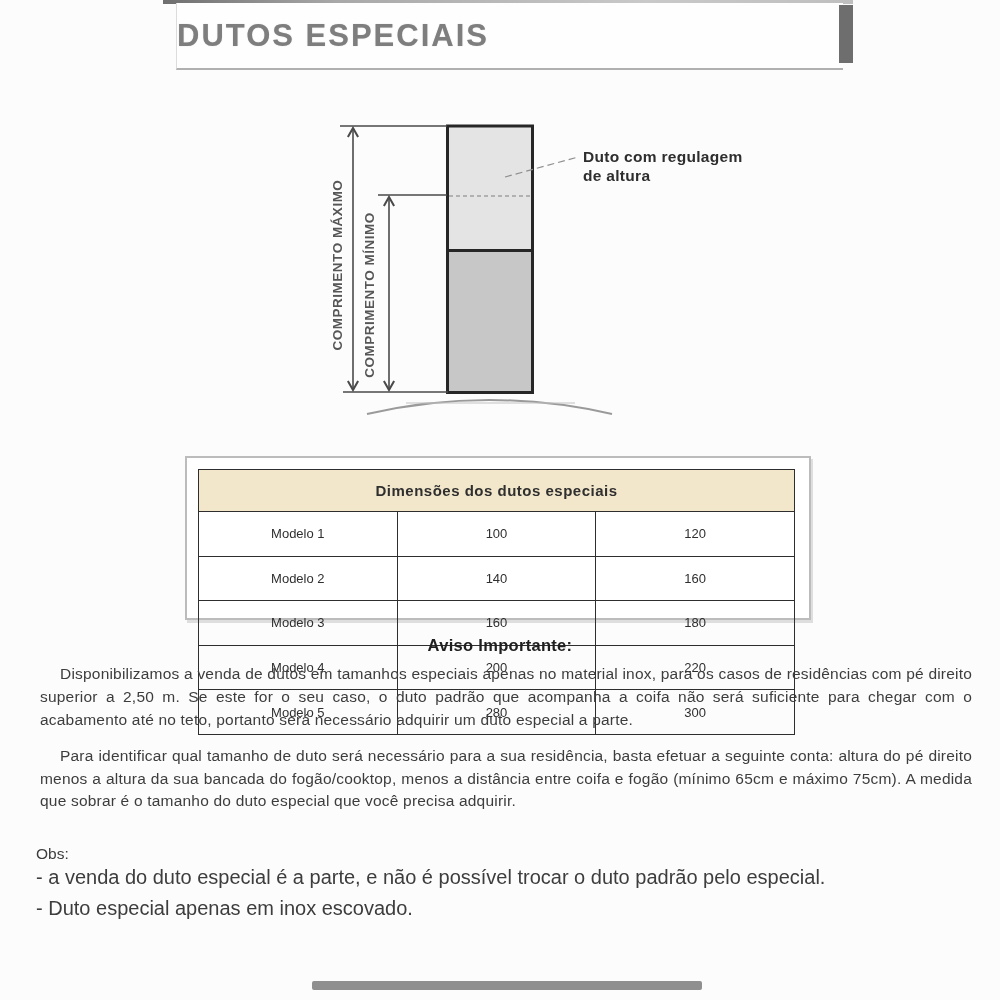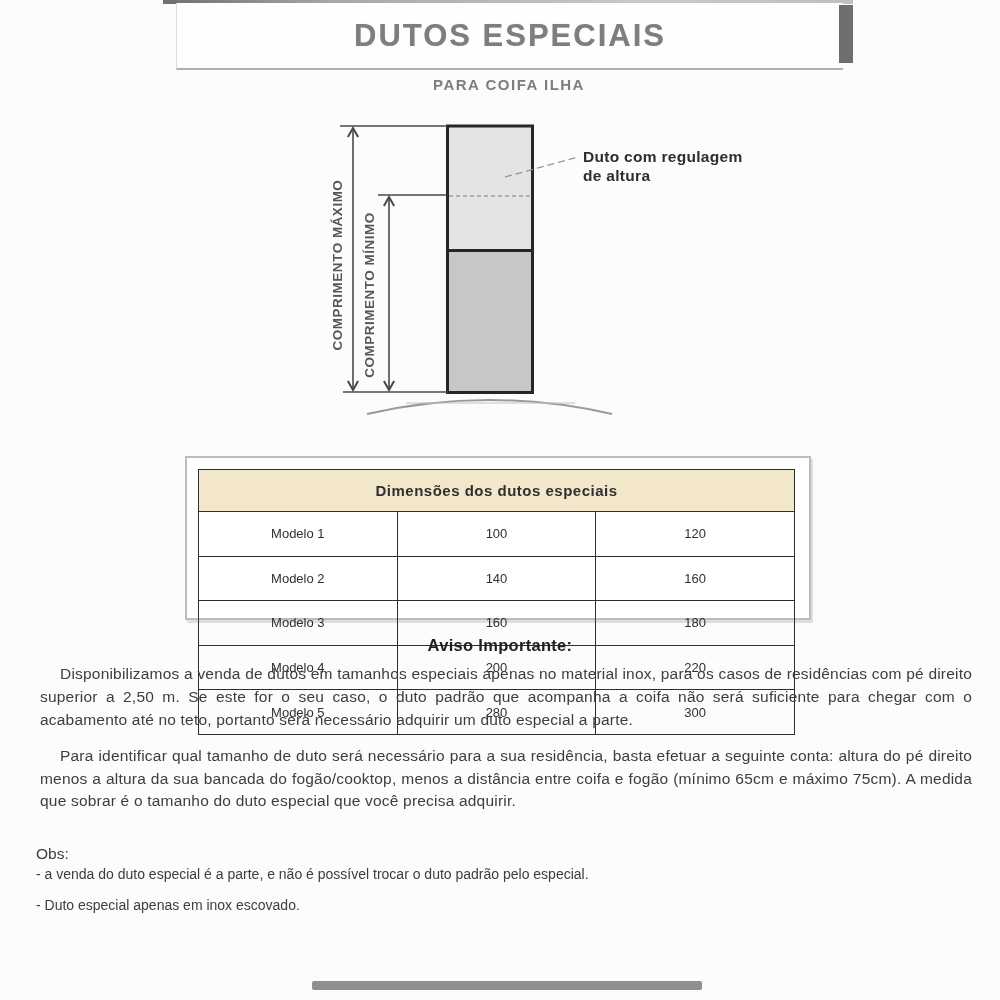--- a/index.html
+++ b/index.html
@@ -7,21 +7,21 @@
     position:relative;width:1000px;height:1000px;overflow:hidden;
     background:#fcfcfc;
     font-family:"Liberation Sans", sans-serif;
     color:#3d3d3d;
   }
   
   .hdr-topline{position:absolute;left:163px;top:0;width:690px;height:4px;
     background:linear-gradient(90deg,#6f6f6f 0%,#a8a8a8 25%,#c9c9c9 70%,#bfbfbf 100%);}
   .hdr-box{position:absolute;left:176px;top:3px;width:666px;height:65px;
     background:#fefefe;border-bottom:2px solid #b0b0b0;border-left:1px solid #dcdcdc;
-    display:flex;align-items:center;justify-content:center;}
+    display:flex;align-items:center;justify-content:flex-start;}
   .hdr-title{font-size:31px;font-weight:700;letter-spacing:2px;color:#7e7e7e;
     text-shadow:0 0 1px rgba(120,120,120,.4);}
   .hdr-rightbar{position:absolute;left:839px;top:5px;width:14px;height:58px;background:#6e6e6e;}
   .hdr-subtitle{position:absolute;left:176px;top:76px;width:666px;text-align:center;
     font-size:15px;font-weight:700;letter-spacing:1.5px;color:#7d7d7d;}
   
   .diagram{position:absolute;left:320px;top:110px;width:480px;height:335px;}
   .callout{position:absolute;left:583px;top:147px;font-size:15.5px;font-weight:700;
     color:#2e2e2e;line-height:19px;letter-spacing:.3px;}
   
@@ -35,38 +35,37 @@
   td.t-colhead{font-size:13px;font-weight:700;height:21px;}
   td.t-cell{font-size:13px;height:19.6px;}
   
   .aviso{position:absolute;left:0;top:636px;width:1000px;text-align:center;
     font-size:16.5px;font-weight:700;color:#1f1f1f;letter-spacing:.3px;}
   .para{position:absolute;left:40px;width:932px;font-size:15.5px;line-height:23px;
     text-align:justify;text-indent:20px;color:#3d3d3d;letter-spacing:.2px;}
   #p1{top:662px;}
   #p2{top:745px;line-height:22.5px;}
   .obs-label{position:absolute;left:36px;top:845px;font-size:15.5px;color:#3d3d3d;}
-  .obs-item{position:absolute;left:36px;font-size:14px;color:#3d3d3d;}
+  .obs-item{position:absolute;left:36px;font-size:20px;color:#3d3d3d;}
   #obs1{top:866px;}
   #obs2{top:897px;}
   
   .bottom-bar{position:absolute;left:312px;top:981px;width:390px;height:9px;
     background:#8f8f8f;border-radius:2px;}
 </style>
 </head>
 <body>
 
 <div id="page">
 
   <div class="hdr-topline"></div>
   <div class="hdr-box">
     <div class="hdr-title">DUTOS ESPECIAIS</div>
   </div>
   <div class="hdr-rightbar"></div>
-  <div class="hdr-subtitle">PARA COIFA ILHA</div>
 
   <svg class="diagram" viewBox="0 0 480 335" width="480" height="335" xmlns="http://www.w3.org/2000/svg">
     <defs>
       <marker id="ah" viewBox="0 0 10 10" refX="8.5" refY="5" markerWidth="8" markerHeight="8" orient="auto-start-reverse">
         <path d="M1.5,1 L8.5,5 L1.5,9" fill="none" stroke="#4a4a4a" stroke-width="1.6"></path>
       </marker>
     </defs>
 
     <path d="M 47 304 Q 169 276 292 304" fill="none" stroke="#9a9a9a" stroke-width="2"></path>
     <line x1="86" y1="293" x2="255" y2="293" stroke="#c2c2c2" stroke-width="1.2"></line>

